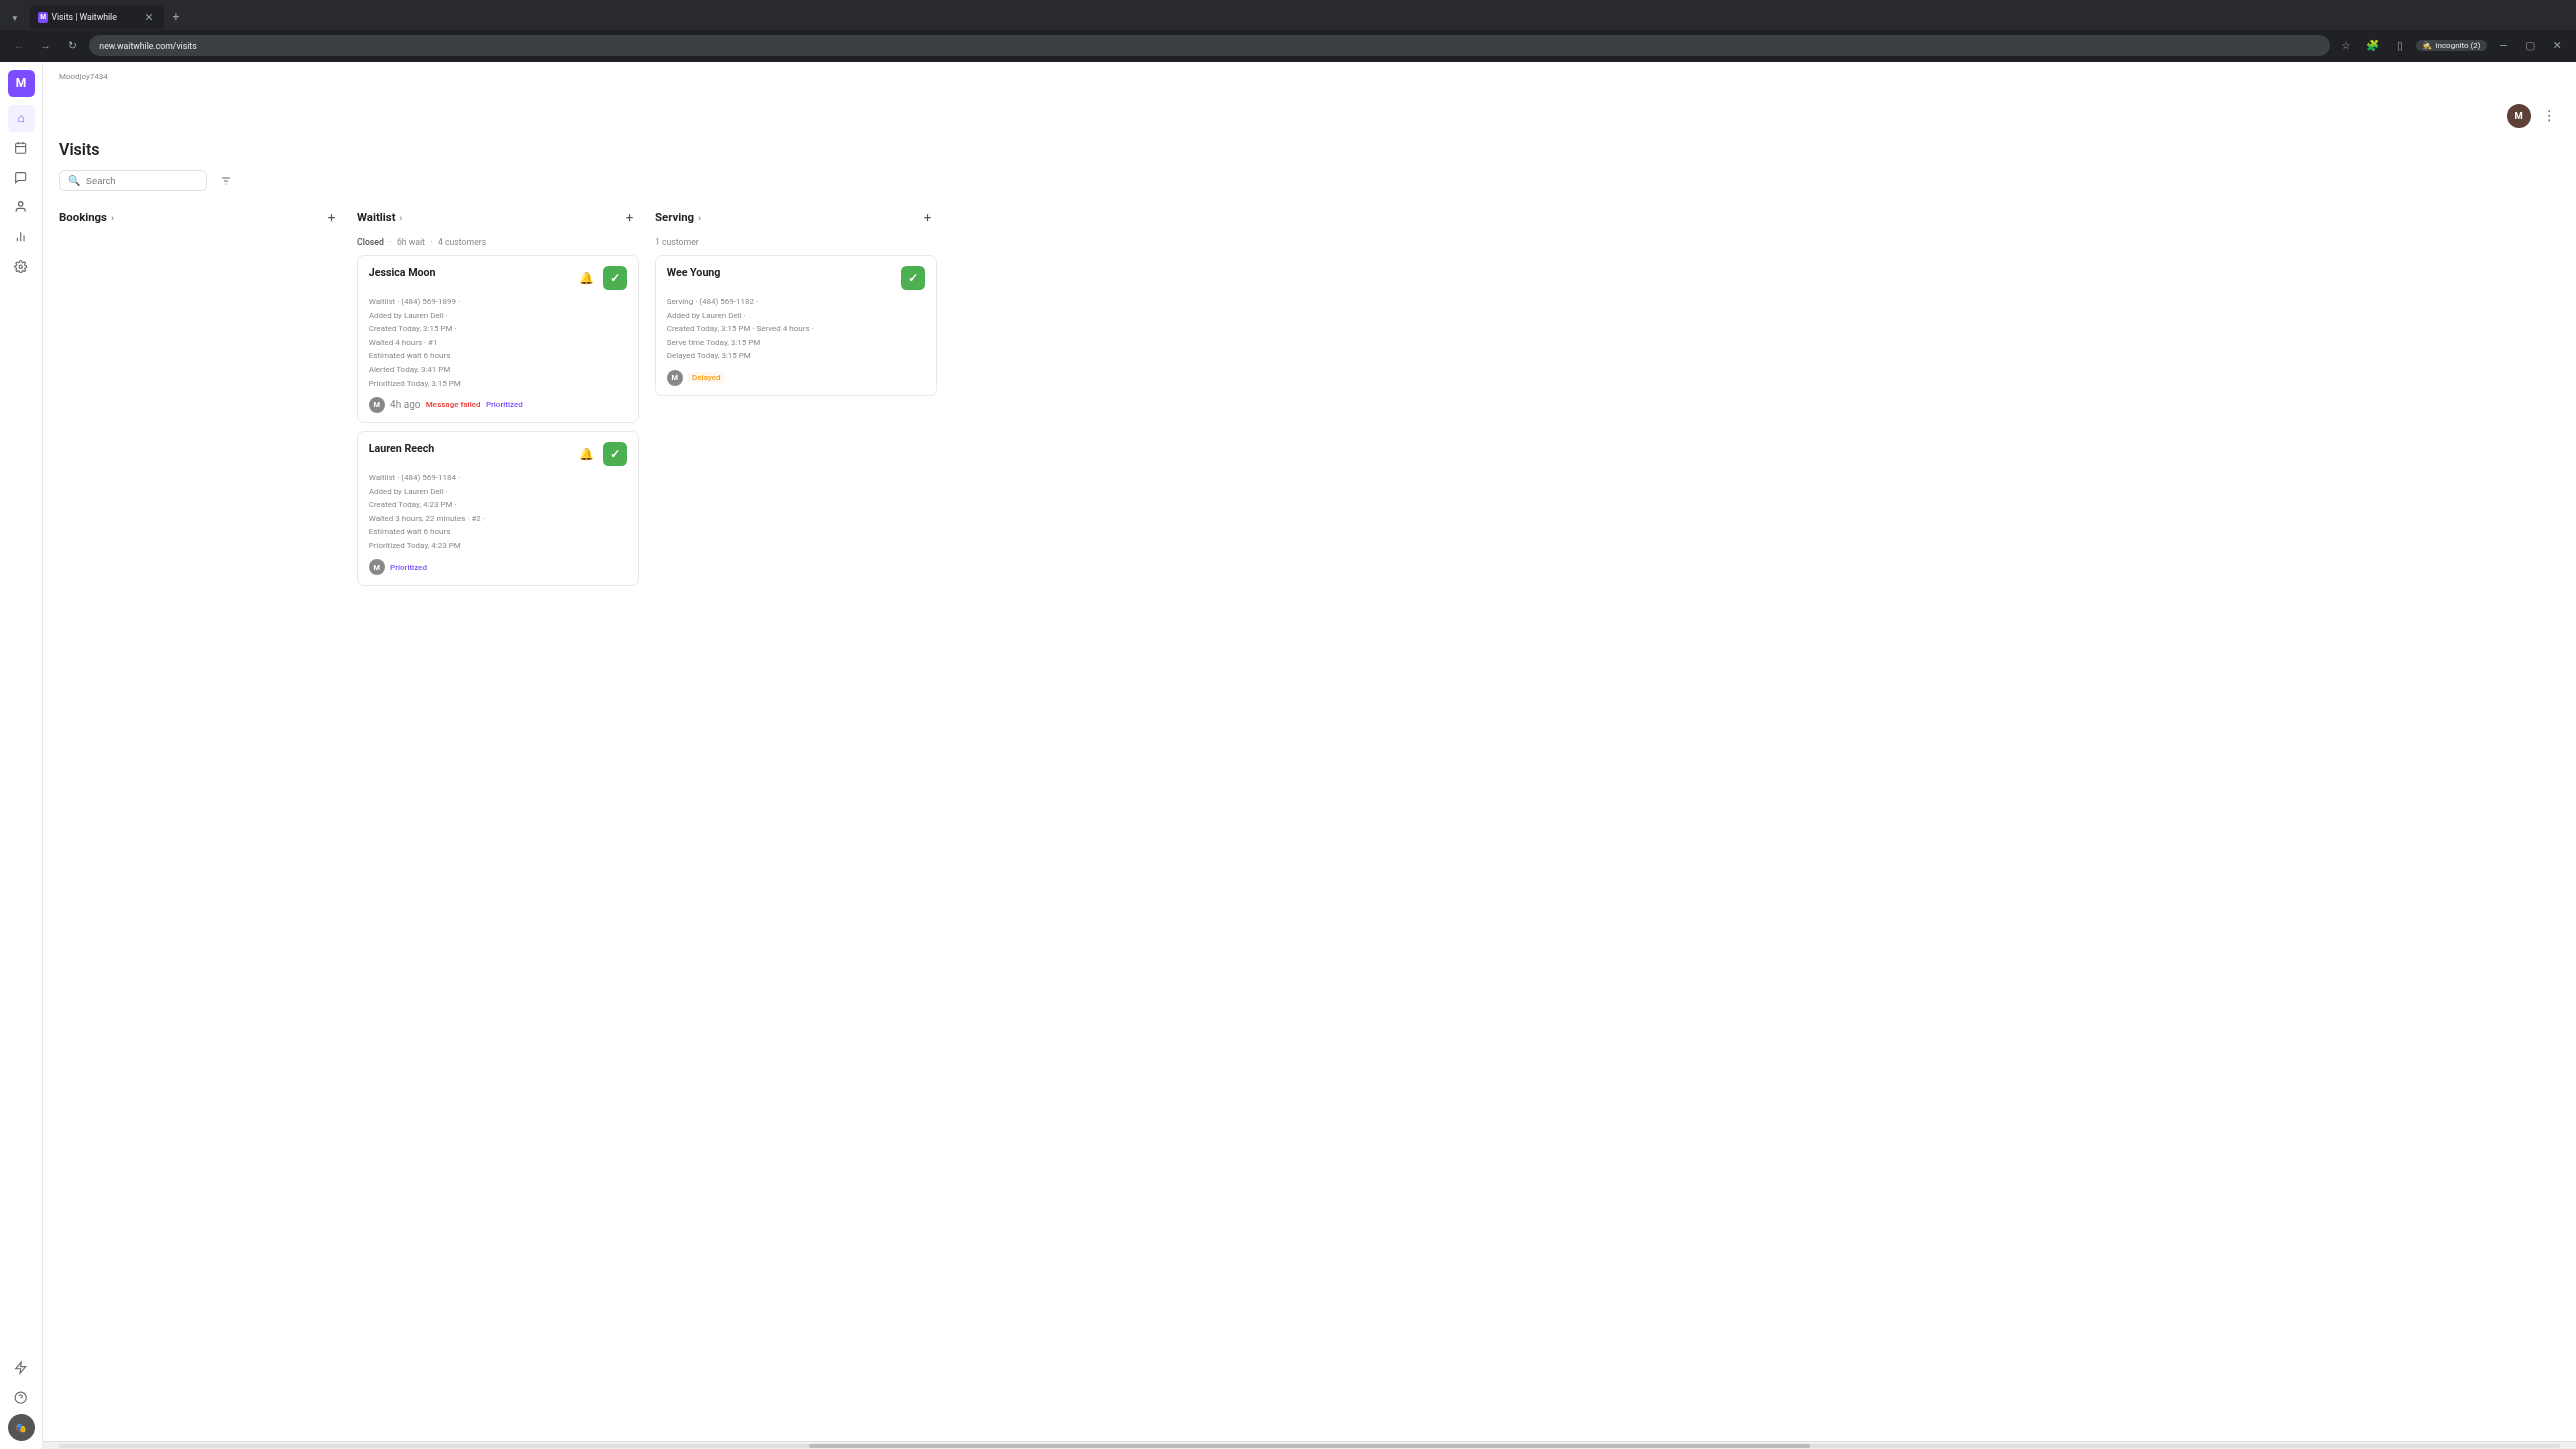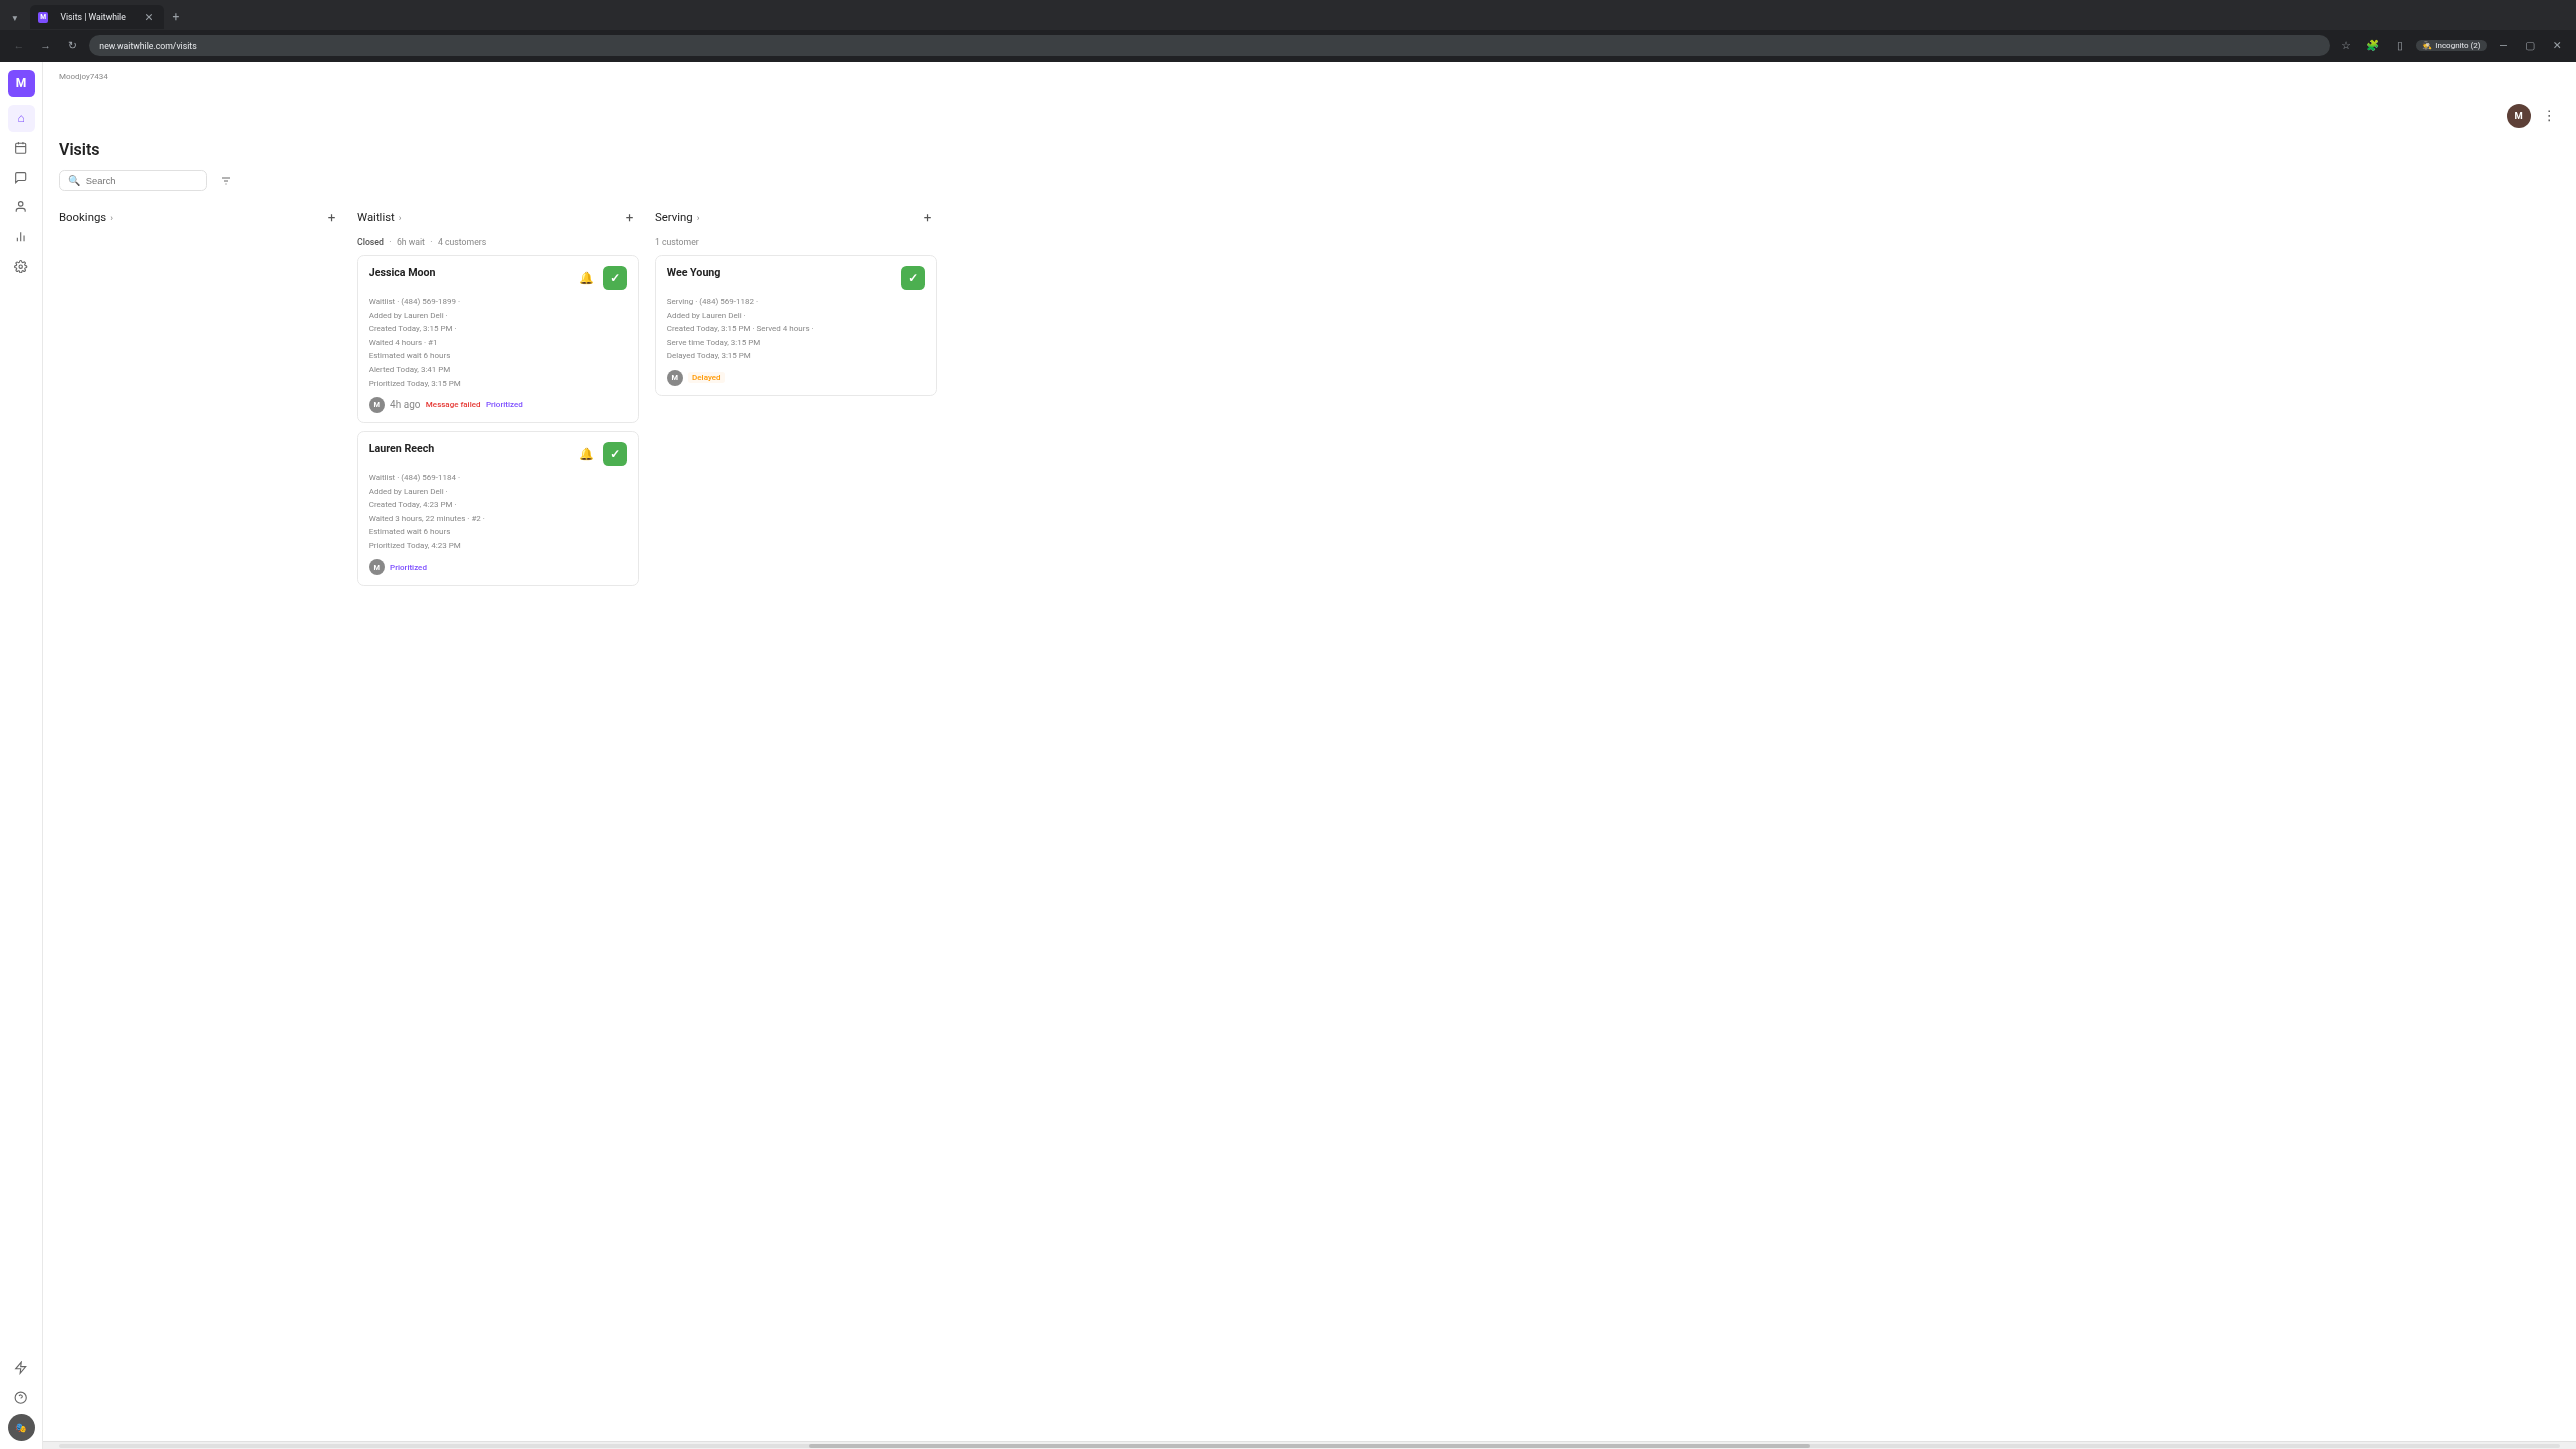--- a/index.html
+++ b/index.html
@@ -1,21 +1,21 @@
 <!DOCTYPE html>
 <html style="font-size:10.7px"><head>
   <meta charset="utf-8">
   <style>
     * { box-sizing: border-box; margin: 0; padding: 0; }
     body { font-family: -apple-system, BlinkMacSystemFont, 'Segoe UI', Roboto, sans-serif; background: #f5f5f5; display: flex; flex-direction: column; height: 100vh; overflow: hidden; font-size: 9.4px; }
 
     
     .browser-chrome { background: #202124; display: flex; flex-direction: column; }
     .browser-tab-bar { background: #292a2d; display: flex; align-items: center; padding: 5.4px 5.4px 0; gap: 2.7px; height: 29.5px; }
-    .browser-tab { background: #3c4043; border-radius: 5.4px 5.4px 0 0; display: flex; align-items: center; padding: 0 8px; height: 24px; gap: 12px; min-width: 134px; }
+    .browser-tab { background: #3c4043; border-radius: 5.4px 5.4px 0 0; display: flex; align-items: center; padding: 0 8px; height: 24px; gap: 3px; min-width: 134px; }
     .browser-tab.active { background: #202124; }
     .browser-tab-favicon { width: 10.7px; height: 10.7px; background: #7c4dff; border-radius: 2px; display: flex; align-items: center; justify-content: center; color: white; font-size: 6.7px; font-weight: bold; flex-shrink: 0; }
     .browser-tab-title { color: #e8eaed; font-size: 8.7px; flex: 1; white-space: nowrap; overflow: hidden; text-overflow: ellipsis; }
     .browser-tab-close { color: #9aa0a6; cursor: pointer; font-size: 10.7px; width: 13.4px; height: 13.4px; display: flex; align-items: center; justify-content: center; border-radius: 50%; }
     .new-tab-btn { color: #9aa0a6; width: 19px; height: 19px; display: flex; align-items: center; justify-content: center; border-radius: 50%; cursor: pointer; font-size: 12px; }
     .tab-nav-btn { color: #9aa0a6; width: 19px; height: 19px; display: flex; align-items: center; justify-content: center; border-radius: 50%; cursor: pointer; font-size: 9.4px; margin-right: 2.7px; }
 
     .browser-toolbar { background: #202124; display: flex; align-items: center; padding: 4px 8px; gap: 5.4px; height: 32px; }
     .nav-btn { color: #9aa0a6; width: 21.5px; height: 21.5px; display: flex; align-items: center; justify-content: center; border-radius: 50%; cursor: pointer; font-size: 10.7px; }
     .nav-btn.disabled { opacity: 0.4; cursor: default; }
@@ -52,21 +52,21 @@
     .search-bar-row { padding: 5.4px 16px 10.7px; display: flex; align-items: center; gap: 8px; }
     .search-box { display: flex; align-items: center; gap: 5.4px; border: 0.7px solid #e0e0e0; border-radius: 5.4px; padding: 4px 8px; background: #fff; min-width: 148px; }
     .search-box input { border: none; outline: none; font-size: 9.4px; color: #333; background: transparent; width: 107px; }
     .search-icon { color: #999; font-size: 10px; }
     .filter-btn { color: #666; cursor: pointer; font-size: 10.7px; width: 21.5px; height: 21.5px; display: flex; align-items: center; justify-content: center; }
 
     
     .columns { display: flex; flex: 1; overflow: hidden; gap: 0; padding: 0 10.7px 0 16px; }
     .column { display: flex; flex-direction: column; min-width: 282px; max-width: 322px; margin-right: 16px; overflow: hidden; }
     .column-header { display: flex; align-items: center; justify-content: space-between; padding: 5.4px 0 8px; }
-    .column-title { display: flex; align-items: center; gap: 4px; font-size: 11.4px; font-weight: 400; color: #222; cursor: pointer; }
+    .column-title { display: flex; align-items: center; gap: 4px; font-size: 11.4px; font-weight: 700; color: #222; cursor: pointer; }
     .column-title-chevron { color: #888; font-size: 9.4px; }
     .column-add-btn { width: 19px; height: 19px; display: flex; align-items: center; justify-content: center; border-radius: 50%; cursor: pointer; color: #555; font-size: 13.4px; }
 
     
     .column-content { flex: 1; overflow-y: auto; overflow-x: hidden; }
     .column-content::-webkit-scrollbar { width: 4px; }
     .column-content::-webkit-scrollbar-thumb { background: #ccc; border-radius: 2px; }
 
     
     .status-bar { display: flex; align-items: center; gap: 5.4px; padding: 2.7px 0 8px; font-size: 8.7px; color: #888; }

